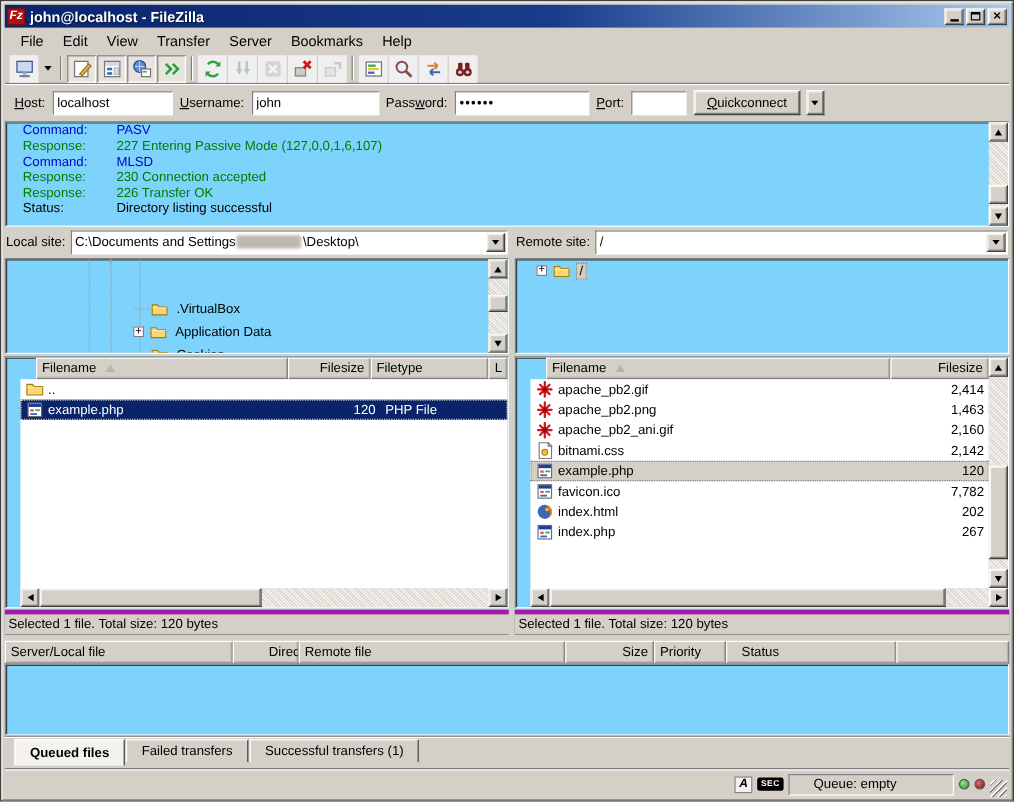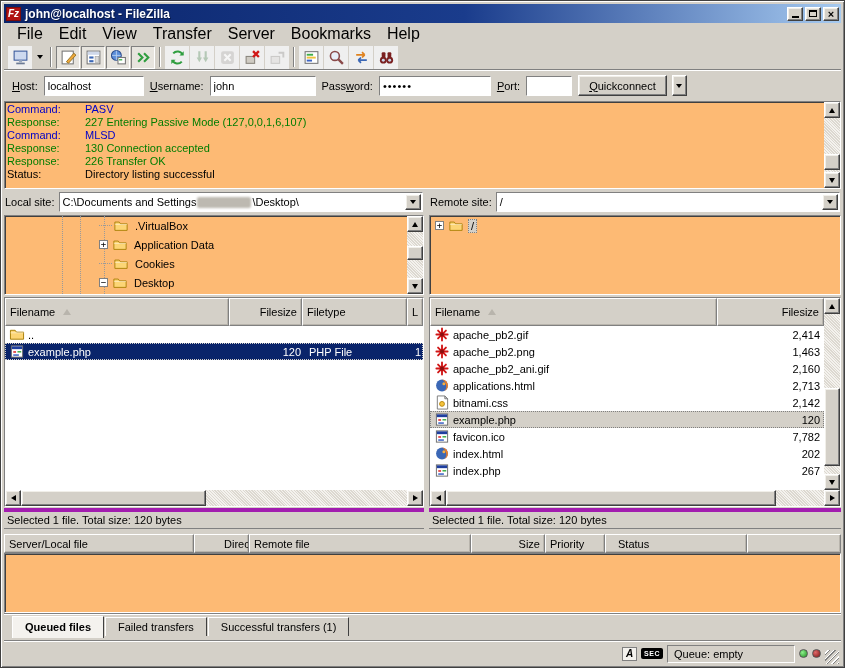--- a/index.html
+++ b/index.html
@@ -6,41 +6,41 @@
   html,body { background:#9a9a9a; }
   body { font-family:"Liberation Sans","DejaVu Sans",sans-serif; font-size:11px; color:#000; }
 
   .window { width:845px; height:668px; background:#d4d0c8; border:1px solid #404040;
             box-shadow: inset 1px 1px 0 #fff, inset -1px -1px 0 #808080;
             padding:3px; display:flex; flex-direction:column; }
 
   
   .raised  { background:#d4d0c8; border:1px solid; border-color:#ffffff #404040 #404040 #ffffff;
              box-shadow: inset -1px -1px 0 #808080, inset 1px 1px 0 #f1efe9; }
-  .sunken  { background:#fdba74; border:1px solid; border-color:#808080 #ffffff #ffffff #808080;
-             box-shadow: inset 1px 1px 0 #404040; }
+  .sunken  { background:#7dd3fc; border:1px solid; border-color:#808080 #ffffff #ffffff #808080;
+             box-shadow: inset 1px 1px 0 #404040; padding-left: 12px; }
   .sunken-flat { background:#fff; border:1px solid; border-color:#808080 #ffffff #ffffff #808080; }
 
   
   .titlebar { height:19px; background:linear-gradient(90deg,#0a246a 0%,#1a3c8c 55%,#a6caf0 100%);
               display:flex; align-items:center; padding:0 2px; flex:0 0 auto; }
   .fz-logo { width:15px; height:14px; background:#b01212; color:#fff; font-weight:bold; font-size:10px;
              display:inline-flex; align-items:center; justify-content:center; border:1px solid #7a0c0c;
              font-style:italic; margin-right:4px; }
   .title-text { color:#fff; font-weight:bold; font-size:12px; flex:1;
                 text-shadow:1px 1px 0 rgba(0,0,0,.4); white-space:nowrap; }
   .winbtn { width:16px; height:14px; margin-left:2px; display:inline-flex; align-items:center;
             justify-content:center; cursor:default; }
   .glyph-min { width:7px; height:2px; background:#000; align-self:flex-end; margin-bottom:2px; }
   .glyph-max { width:8px; height:7px; border:1px solid #000; border-top-width:2px; }
   .glyph-close { font-weight:bold; font-size:11px; line-height:10px; }
 
   
   .menubar { height:21px; display:flex; align-items:center; padding-left:6px; gap:2px; flex:0 0 auto; }
-  .menu-item { padding:2px 7px; font-size:16px; }
+  .menu-item { padding:2px 7px; font-size:12px; }
 
   
   .toolbar { height:27px; display:flex; align-items:center; padding-left:4px; gap:1px; flex:0 0 auto;
              border-bottom:1px solid #fff; box-shadow:0 -1px 0 #808080 inset; }
   .tb-btn { width:24px; height:23px; display:inline-flex; align-items:center; justify-content:center;
             border:1px solid transparent; }
   .tb-btn.pressed { border-color:#808080 #fff #fff #808080; background:#e7e4de; }
   .tb-btn.disabled svg { opacity:.45; filter:grayscale(.6); }
   .tb-sep { width:2px; height:20px; border-left:1px solid #808080; border-right:1px solid #fff; margin:0 3px; }
   .tb-drop { width:13px; height:23px; display:inline-flex; align-items:center; justify-content:center; }
@@ -97,21 +97,21 @@
               font-family:"DejaVu Sans Mono",monospace; margin-right:4px; z-index:2;}
   .dash { width:13px; border-top:1px dotted #9a9a9a; flex:0 0 auto; margin-right:1px; }
   .tree-row svg { width:16px; height:14px; margin-right:4px; flex:0 0 auto; }
   .tree-label { padding:0 2px; }
   .tree-label.selected { background:#d4d0c8; border:1px dotted #808080; }
 
   
   .list-box { flex:1 1 auto; margin-top:2px; display:flex; flex-direction:column; min-height:0; overflow:hidden; }
   .list-main { flex:1; display:flex; min-height:0; }
   .list-cols { flex:1; display:flex; flex-direction:column; min-width:0; }
-  .lhead { height:28px; display:flex; flex:0 0 auto; background:#d4d0c8; }
+  .lhead { height:18px; display:flex; flex:0 0 auto; background:#d4d0c8;margin-left:13px; }
   .hcell { background:#d4d0c8; border:1px solid; border-color:#fff #808080 #808080 #fff;
            box-shadow:inset -1px -1px 0 #b8b4ac; padding:1px 4px; display:flex; align-items:center;
            overflow:hidden; white-space:nowrap; }
   .hcell.right { justify-content:flex-end; }
   .sort-asc { width:0; height:0; border-left:4px solid transparent; border-right:4px solid transparent;
               border-bottom:6px solid #b8b4ac; margin-left:8px; }
   .lbody { flex:1; background:#fff; overflow:hidden; }
   .file-row { height:17px; display:flex; align-items:center; white-space:nowrap; }
   .file-row.sel-active { background:#0a246a; color:#fff; outline:1px dotted #d4d0c8; outline-offset:-1px; }
   .file-row.sel-inactive { background:#d4d0c8; outline:1px dotted #808080; outline-offset:-1px; }
@@ -124,34 +124,34 @@
   
   .lc-name{width:226px;} .lc-size{width:74px;} .lc-type{width:106px;} .lc-mod{flex:1 1 auto; min-width:0;}
   
   .rc-name{width:287px;} .rc-size{flex:1 1 auto; min-width:0;}
 
   
   .h-split { height:6px; flex:0 0 auto; }
   .queue { flex:0 0 auto; display:flex; flex-direction:column; }
   .q-head { height:19px; display:flex; }
   .q-body { height:60px; }
-  .q-tabs { height:24px; display:flex; align-items:center; padding-left:8px; gap:1px;
+  .q-tabs { height:24px; display:flex; align-items:flex-start; padding-left:8px; gap:1px;
             border-top:1px solid #808080; box-shadow:0 1px 0 #fff inset; padding-top:2px;}
   .tab { padding:3px 12px 3px; background:#d4d0c8; border:1px solid; border-color:#fff #404040 #d4d0c8 #fff;
          border-bottom:none; height:19px; display:flex; align-items:center; }
   .tab.active { background:#f4f2ee; font-weight:bold; height:22px; }
 
   
   .statusbar { height:24px; margin-top:3px; border-top:1px solid #808080; box-shadow:0 1px 0 #fff inset;
                display:flex; align-items:center; justify-content:flex-end; gap:4px; padding:2px 2px 0 2px; flex:0 0 auto;}
   .ascii-box { width:15px; height:14px; background:#f4f2ee; border:1px solid #808080; font-weight:bold;
                font-size:10px; display:flex; align-items:center; justify-content:center; font-style:italic;}
   .sec-badge { background:#000; color:#fff; font-size:7px; padding:2px 3px; border-radius:2px;
                letter-spacing:.5px; font-weight:bold; }
-  .queue-box { width:128px; height:18px; display:flex; align-items:center; padding:0 6px;
+  .queue-box { width:138px; height:18px; display:flex; align-items:center; padding:0 20px;
                background:#d4d0c8; border:1px solid; border-color:#808080 #fff #fff #808080; }
   .led { width:9px; height:9px; border-radius:50%; border:1px solid #555; }
   .led-green { background:radial-gradient(circle at 35% 35%, #8cf08c, #1f8c1f); }
   .led-red { background:radial-gradient(circle at 35% 35%, #e06a6a, #7a1414); }
   .grip { width:14px; height:14px; align-self:flex-end;
           background:repeating-linear-gradient(135deg, transparent 0 2px, #fff 2px 3px, #808080 3px 4px); }
 </style>
 </head>
 <body>
 
@@ -384,21 +384,21 @@
         <div class="log-line" style="color: rgb(0, 125, 0);">
           <span class="log-label">Response:</span>
           <span>227 Entering Passive Mode (127,0,0,1,6,107)</span>
         </div>
         <div class="log-line" style="color: rgb(0, 0, 200);">
           <span class="log-label">Command:</span>
           <span>MLSD</span>
         </div>
         <div class="log-line" style="color: rgb(0, 125, 0);">
           <span class="log-label">Response:</span>
-          <span>130 Connection accepted</span>
+          <span>230 Connection accepted</span>
         </div>
         <div class="log-line" style="color: rgb(0, 125, 0);">
           <span class="log-label">Response:</span>
           <span>226 Transfer OK</span>
         </div>
         <div class="log-line" style="color: rgb(0, 0, 0);">
           <span class="log-label">Status:</span>
           <span>Directory listing successful</span>
         </div>
       </div>
@@ -423,21 +423,21 @@
           <span class="combo-btn raised">
               <span class="tri-down"></span>
             </span>
         </span>
       </div>
       <div class="tree-box sunken">
         <div class="tree-inner" id="local-tree">
           <span class="guide" style="left:57px"></span>
           <span class="guide" style="left:75px"></span>
           <span class="guide" style="left:99px"></span>
-        <div class="tree-row" style="padding-left: 94px;">
+        <div class="tree-row" style="padding-left: 94px; margin-top: 32px;">
               <span class="dash"></span>
               <svg>
                 <use href="#i-folder" xlink:href="#i-folder"></use>
               </svg>
               <span class="tree-label">.VirtualBox</span>
             </div>
             <div class="tree-row" style="padding-left: 94px;">
               <span class="expander">+</span>
               <svg>
                 <use href="#i-folder" xlink:href="#i-folder"></use>
@@ -603,31 +603,20 @@
                     </svg>
                     <span>apache_pb2_ani.gif</span>
                   </div>
                   <div class="fcell rc-size right">
                     <span>2,160</span>
                   </div>
                 </div>
                 <div class="file-row">
                   <div class="fcell rc-name">
                     <svg>
-                      <use href="#i-firefox" xlink:href="#i-firefox"></use>
-                    </svg>
-                    <span>applications.html</span>
-                  </div>
-                  <div class="fcell rc-size right">
-                    <span>2,713</span>
-                  </div>
-                </div>
-                <div class="file-row">
-                  <div class="fcell rc-name">
-                    <svg>
                       <use href="#i-css" xlink:href="#i-css"></use>
                     </svg>
                     <span>bitnami.css</span>
                   </div>
                   <div class="fcell rc-size right">
                     <span>2,142</span>
                   </div>
                 </div>
                 <div class="file-row sel-inactive">
                   <div class="fcell rc-name">

